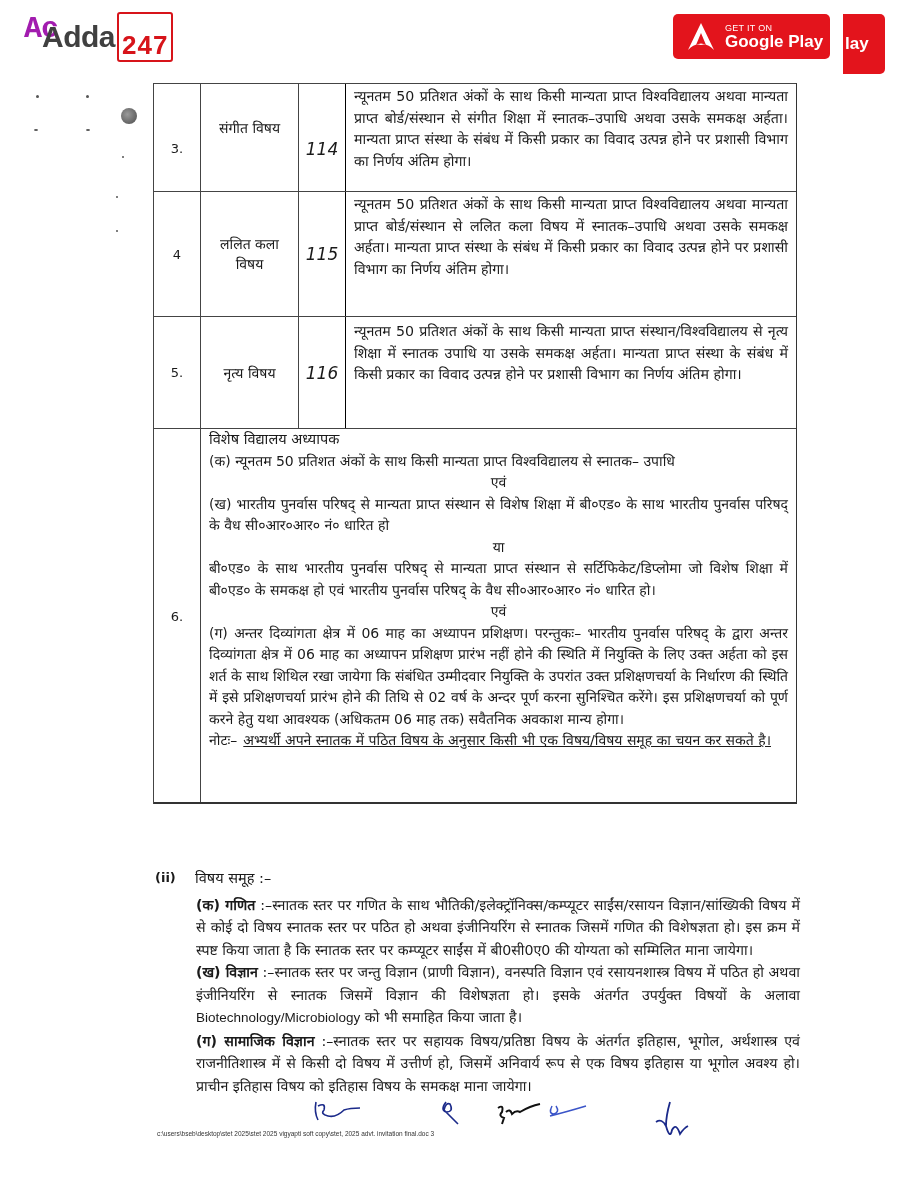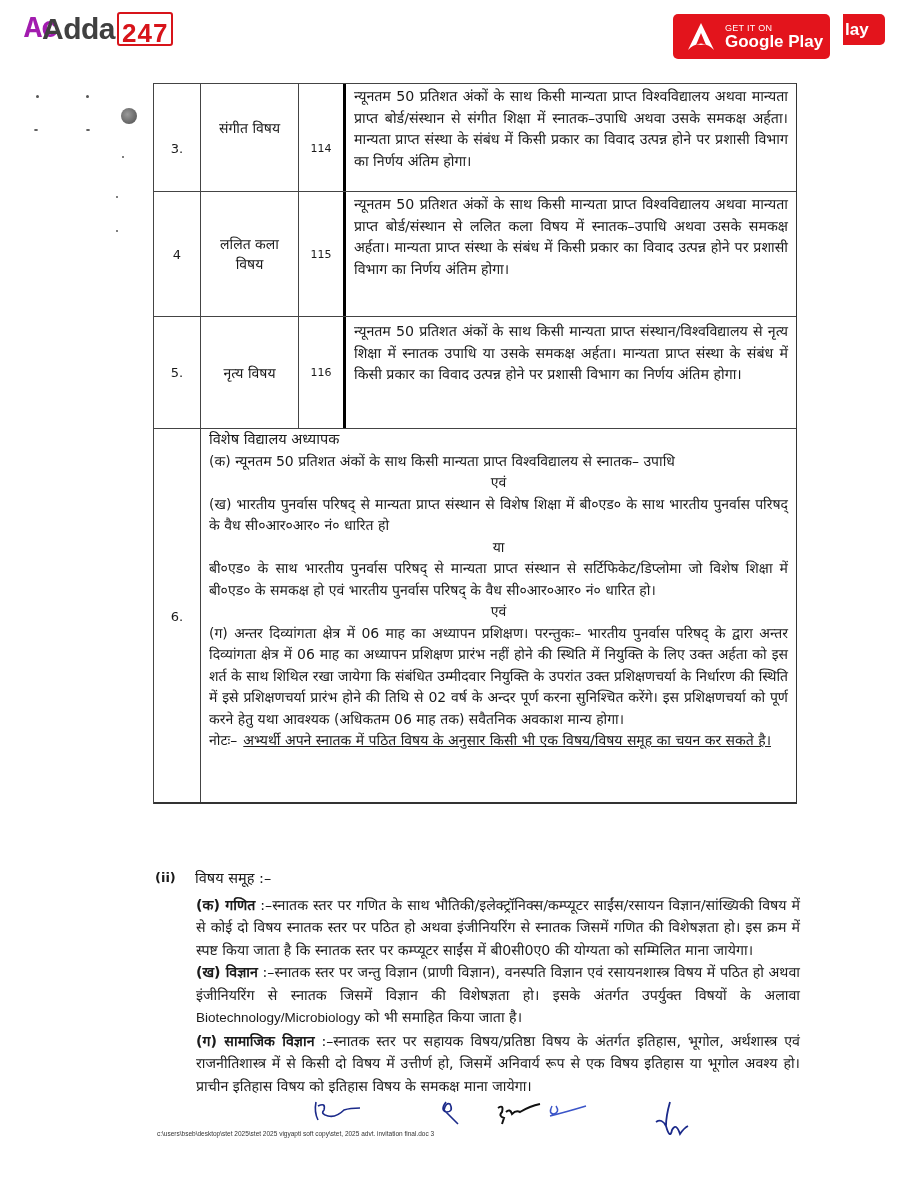--- a/index.html
+++ b/index.html
@@ -4,38 +4,38 @@
 <style>
   * { box-sizing: border-box; margin: 0; padding: 0; }
   html, body { width: 900px; height: 1200px; background: #ffffff; overflow: hidden; }
   body { position: relative; font-family: "DejaVu Sans", "Liberation Sans", sans-serif; color: #1a1a1a; }
 
   
   .header { position: absolute; left: 0; top: 0; width: 900px; height: 70px; }
   .logo-frag { position: absolute; left: 24px; top: 12px; font-family: Liberation Mono, monospace; font-weight: bold; font-size: 30px; color: #a21caf; letter-spacing: -1px; width: 34px; overflow: hidden; white-space: nowrap; }
   .logo { position: absolute; left: 42px; top: 12px; display: flex; align-items: center; }
   .logo .adda { font-family: "Liberation Sans", sans-serif; font-weight: bold; font-size: 30px; color: #404040; letter-spacing: -0.5px; }
-  .logo .num { margin-left: 2px; border: 2px solid #d7141a; border-radius: 3px; padding: 4px 3px; font-family: "Liberation Sans", sans-serif; font-weight: bold; font-size: 26px; color: #d7141a; line-height: 30px; height: 34px; letter-spacing: 1px; }
+  .logo .num { margin-left: 2px; border: 2px solid #d7141a; border-radius: 3px; padding: 16px 3px; font-family: "Liberation Sans", sans-serif; font-weight: bold; font-size: 26px; color: #d7141a; line-height: 30px; height: 50px; letter-spacing: 1px; }
   .gp-btn { position: absolute; left: 673px; top: 14px; width: 157px; height: 45px; background: #e3141c; border-radius: 5px; display: flex; align-items: center; color: #fff; text-decoration: none; cursor: pointer; }
   .gp-btn .gp-icon { width: 32px; height: 32px; margin-left: 12px; margin-right: 8px; }
   .gp-btn .gp-small { font-family: "Liberation Sans", sans-serif; font-size: 9px; line-height: 10px; letter-spacing: 0.3px; }
   .gp-btn .gp-big { font-family: "Liberation Sans", sans-serif; font-weight: bold; font-size: 17px; line-height: 18px; }
-  .gp-frag { position: absolute; left: 843px; top: 14px; width: 42px; height: 31px; background: #e3141c; border-radius: 0 5px 5px 0; color: #fff; font-family: "Liberation Sans", sans-serif; font-weight: bold; font-size: 17px; display: flex; align-items: center; padding-left: 2px; overflow: hidden; white-space: nowrap; }
+  .gp-frag { position: absolute; left: 843px; top: 14px; width: 42px; height: 60px; background: #e3141c; border-radius: 0 5px 5px 0; color: #fff; font-family: "Liberation Sans", sans-serif; font-weight: bold; font-size: 17px; display: flex; align-items: center; padding-left: 2px; overflow: hidden; white-space: nowrap; }
 
   
   .mark { position: absolute; background: #555; border-radius: 50%; }
   .punch { position: absolute; left: 121px; top: 108px; width: 16px; height: 16px; border-radius: 50%; background: radial-gradient(circle at 40% 40%, #9a9a9a, #4a4a4a); }
 
   
   .doc { position: absolute; left: 0; top: 0; width: 900px; height: 1200px; font-family: "DejaVu Sans", sans-serif; }
   .tbl { position: absolute; left: 153px; top: 83px; width: 644px; border-top: 1px solid #444; border-left: 1px solid #444; border-right: 1.5px solid #333; }
   .row { display: flex; border-bottom: 1px solid #444; }
   .c-sno { width: 47px; border-right: 1px solid #444; display: flex; align-items: center; justify-content: center; font-size: 13px; }
   .c-subj { width: 98px; border-right: 1px solid #444; display: flex; align-items: center; justify-content: center; text-align: center; font-size: 14px; line-height: 20px; padding: 0 4px; }
-  .c-code { width: 47px; border-right: 3px solid #000000; display: flex; align-items: center; justify-content: center; font-size: 11px; }
+  .c-code { width: 47px; border-right: 1px solid #000000; display: flex; align-items: center; justify-content: center; font-size: 17px; font-style: italic; }
   .c-desc { flex: 1; padding: 2px 8px 2px 8px; font-size: 14.2px; line-height: 21.5px; text-align: justify; text-align-last: left; }
   .r3 { height: 108px; }
   .r4 { height: 125px; }
   .r5 { height: 112px; }
   .r3 .c-subj { align-items: flex-start; padding-top: 34px; }
   .r3 .c-sno, .r3 .c-code { padding-top: 22px; }
   .r5 .c-desc { padding-top: 4px; }
   .r6 { height: 375px; border-bottom: 2px solid #333; }
   .r6 .c-sno { align-items: flex-start; padding-top: 180px; }
   .r6 .c-desc { padding: 0 8px 0 8px; font-size: 14px; line-height: 21.5px; }

